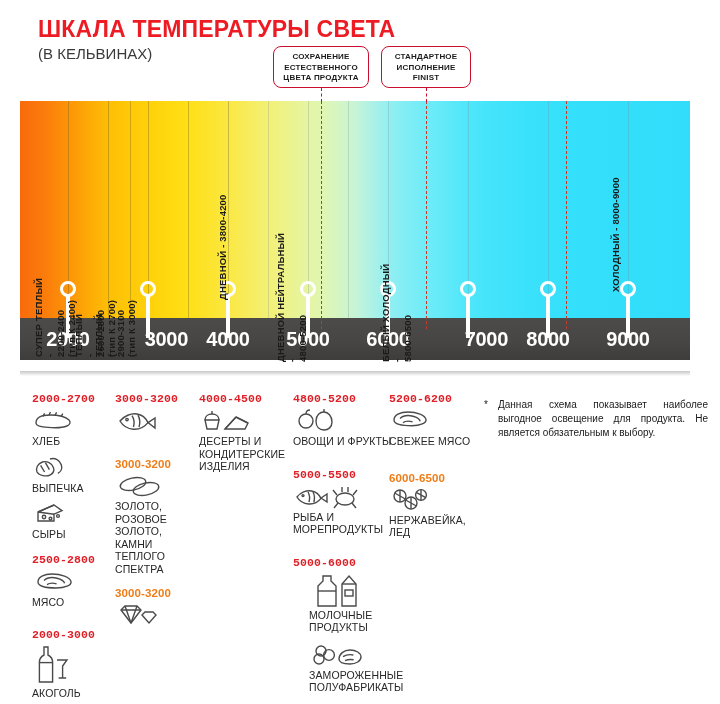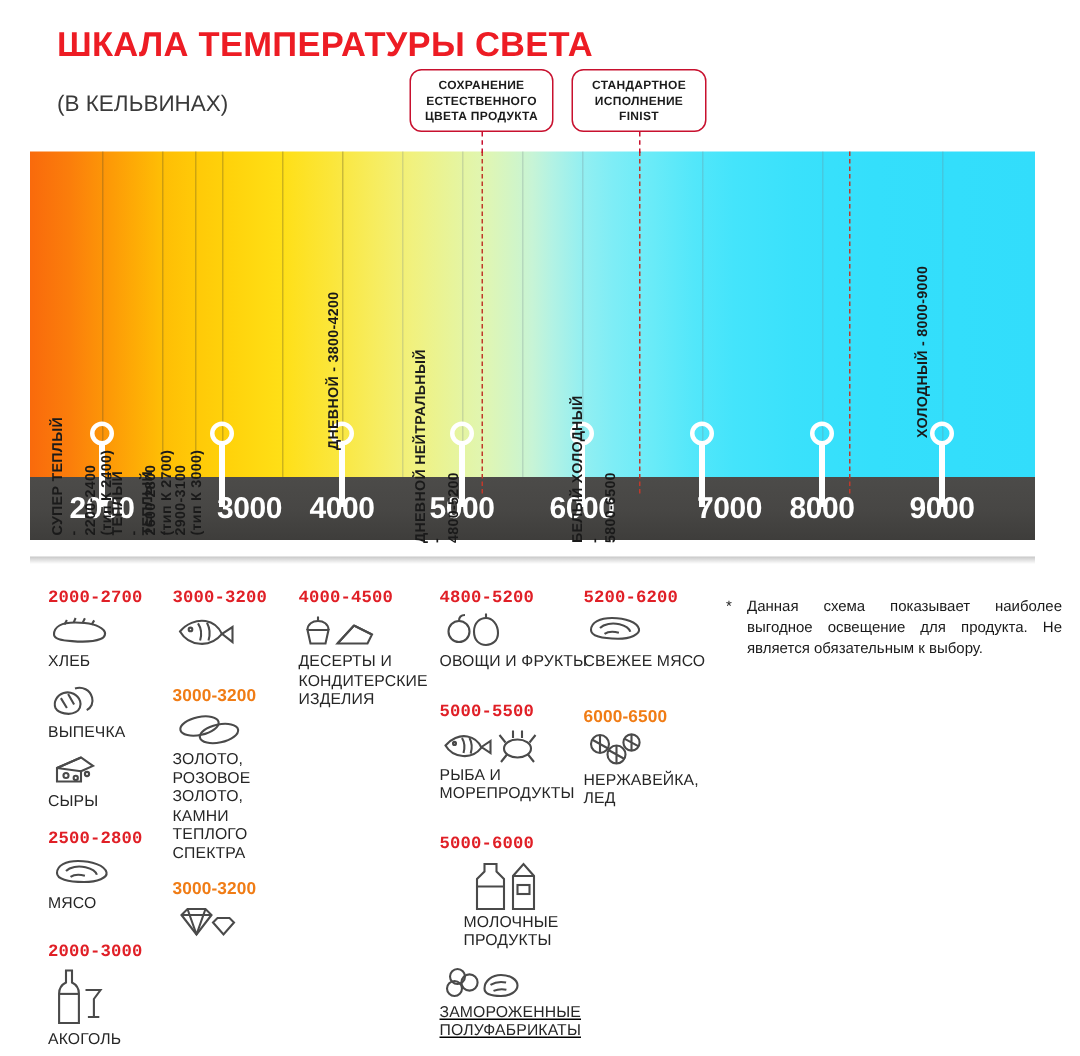--- a/index.html
+++ b/index.html
@@ -11,21 +11,21 @@
     overflow:hidden;
     -webkit-font-smoothing:antialiased;
   }
   
   #title-block{position:absolute;left:38px;top:16px;}
   #main-title{
     color:#ed1c24;font-size:23px;font-weight:bold;letter-spacing:.2px;
     line-height:26px;white-space:nowrap;
   }
   #sub-title{
-    color:#3a3a3a;font-size:15px;line-height:18px;margin-top:19px;white-space:nowrap;
+    color:#3a3a3a;font-size:15px;line-height:18px;margin-top:3px;white-space:nowrap;
   }
 
   
   .callout{
     position:absolute;
     border:1.6px solid #c8102e;border-radius:8px;background:#ffffff;
     text-align:center;color:#1b1b1b;font-size:8px;font-weight:bold;
     line-height:10.5px;letter-spacing:.2px;
     padding:5px 6px 5px 6px;box-sizing:border-box;z-index:6;
   }
@@ -447,21 +447,21 @@
             <path d="M9 34V14l5-5V4h8v5l5 5v20z"></path>
                 <path d="M9 19h18"></path>
             <path d="M33 34V12l7-8 7 8v22z"></path>
                 <path d="M33 12h14"></path>
             <rect x="36" y="18" width="8" height="6"></rect>
           </g>
             </svg>
         </span>
         <div class="ltext">МОЛОЧНЫЕ ПРОДУКТЫ</div>
       </div>
-      <div class="litem" style="margin-top:8px;text-decoration:underline;">
+      <div class="litem" style="margin-left:16px;margin-top:8px;">
         <span class="licon">
           <svg width="62" height="26" viewBox="0 0 62 26">
               <g fill="none" stroke="#4a4a4a" stroke-width="1.4">
             <circle cx="12" cy="9" r="5"></circle>
                 <circle cx="20" cy="13" r="5.4"></circle>
                 <circle cx="10" cy="17" r="5"></circle>
             <path d="M30 17c0-5 5-9 11-9s11 3 11 7-5 7-11 7-11-1.4-11-5z"></path>
             <path d="M34 14.6c2.6-1.6 6.6-2.4 10.4-1.6M36 18.6c2.4-1 5.6-1.4 8.6-.8"></path>
           </g>
             </svg>

